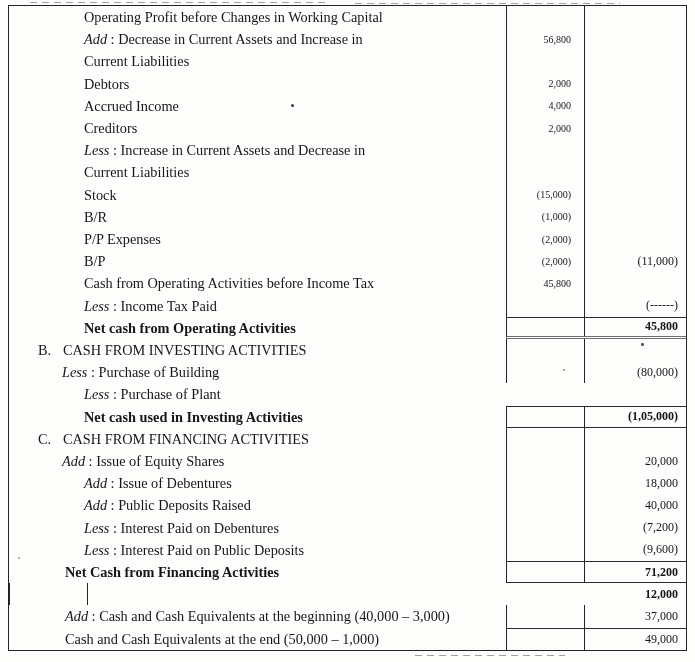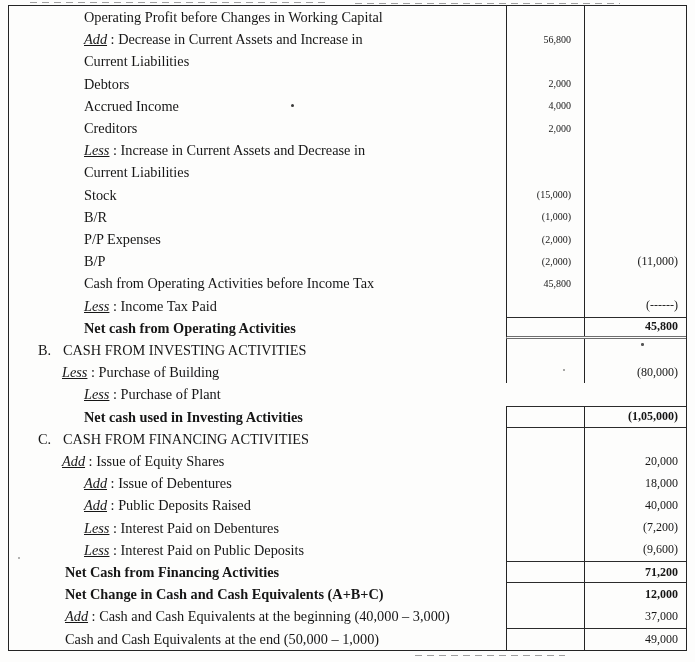--- a/index.html
+++ b/index.html
@@ -15,21 +15,21 @@
   .statement-table{
     position:absolute;left:8px;top:5px;width:679px;height:646px;
     border:1.6px solid #242424;box-sizing:border-box;background:transparent;
   }
   .rows{position:absolute;inset:0;display:flex;flex-direction:column;}
   .row{flex:1 1 0;min-height:0;display:flex;}
   .cell{box-sizing:border-box;}
   .desc{flex:0 0 497px;display:flex;align-items:center;overflow:hidden;}
   .desc-inner{white-space:nowrap;font-size:14.3px;line-height:1;}
   .letter{display:inline-block;width:25px;}
-  .kw{font-style:italic;text-decoration:underline;}
+  .kw{font-style:italic;}
   .values{flex:1 1 auto;display:flex;border-left:1.6px solid #242424;box-sizing:border-box;}
   .col1{width:78px;border-right:1.6px solid #242424;display:flex;align-items:center;justify-content:flex-end;padding-right:13px;font-size:10px;}
   .col2{flex:1 1 auto;display:flex;align-items:center;justify-content:flex-end;padding-right:8px;font-size:12px;}
   .row.bold .desc-inner,.row.bold .col1,.row.bold .col2{font-weight:700;}
   .row.rule-above .values{border-top:1.5px solid #2b2b2b;}
   .row.rule-below .values{border-bottom:1.5px solid #2b2b2b;}
   .row.rule-below-double .values{border-bottom:3.5px double #6e6e6e;}
   
   .artifact{position:absolute;border-radius:50%;background:#3a3a3a;}
   .ghost{position:absolute;height:1.4px;
@@ -310,23 +310,20 @@
             <span class="desc-inner" style="padding-left: 56px;"><span class="lbl">Net Cash from Financing Activities</span></span>
           </div>
     <div class="values">
       <div class="cell col1"></div>
       <div class="cell col2">
               <span>71,200</span>
             </div>
     </div>
   </div>
         <div class="row bold">
-    <div class="cell desc">
-            <span class="desc-inner" style="padding-left: 56px;"><span class="lbl">Net Change in Cash and Cash Equivalents (A+B+C)</span></span>
-          </div>
     <div class="values">
       <div class="cell col1"></div>
       <div class="cell col2">
               <span>12,000</span>
             </div>
     </div>
   </div>
         <div class="row">
     <div class="cell desc">
             <span class="desc-inner" style="padding-left: 56px;"><i class="kw">Add</i><span class="lbl"> : Cash and Cash Equivalents at the beginning (40,000 – 3,000)</span></span>

